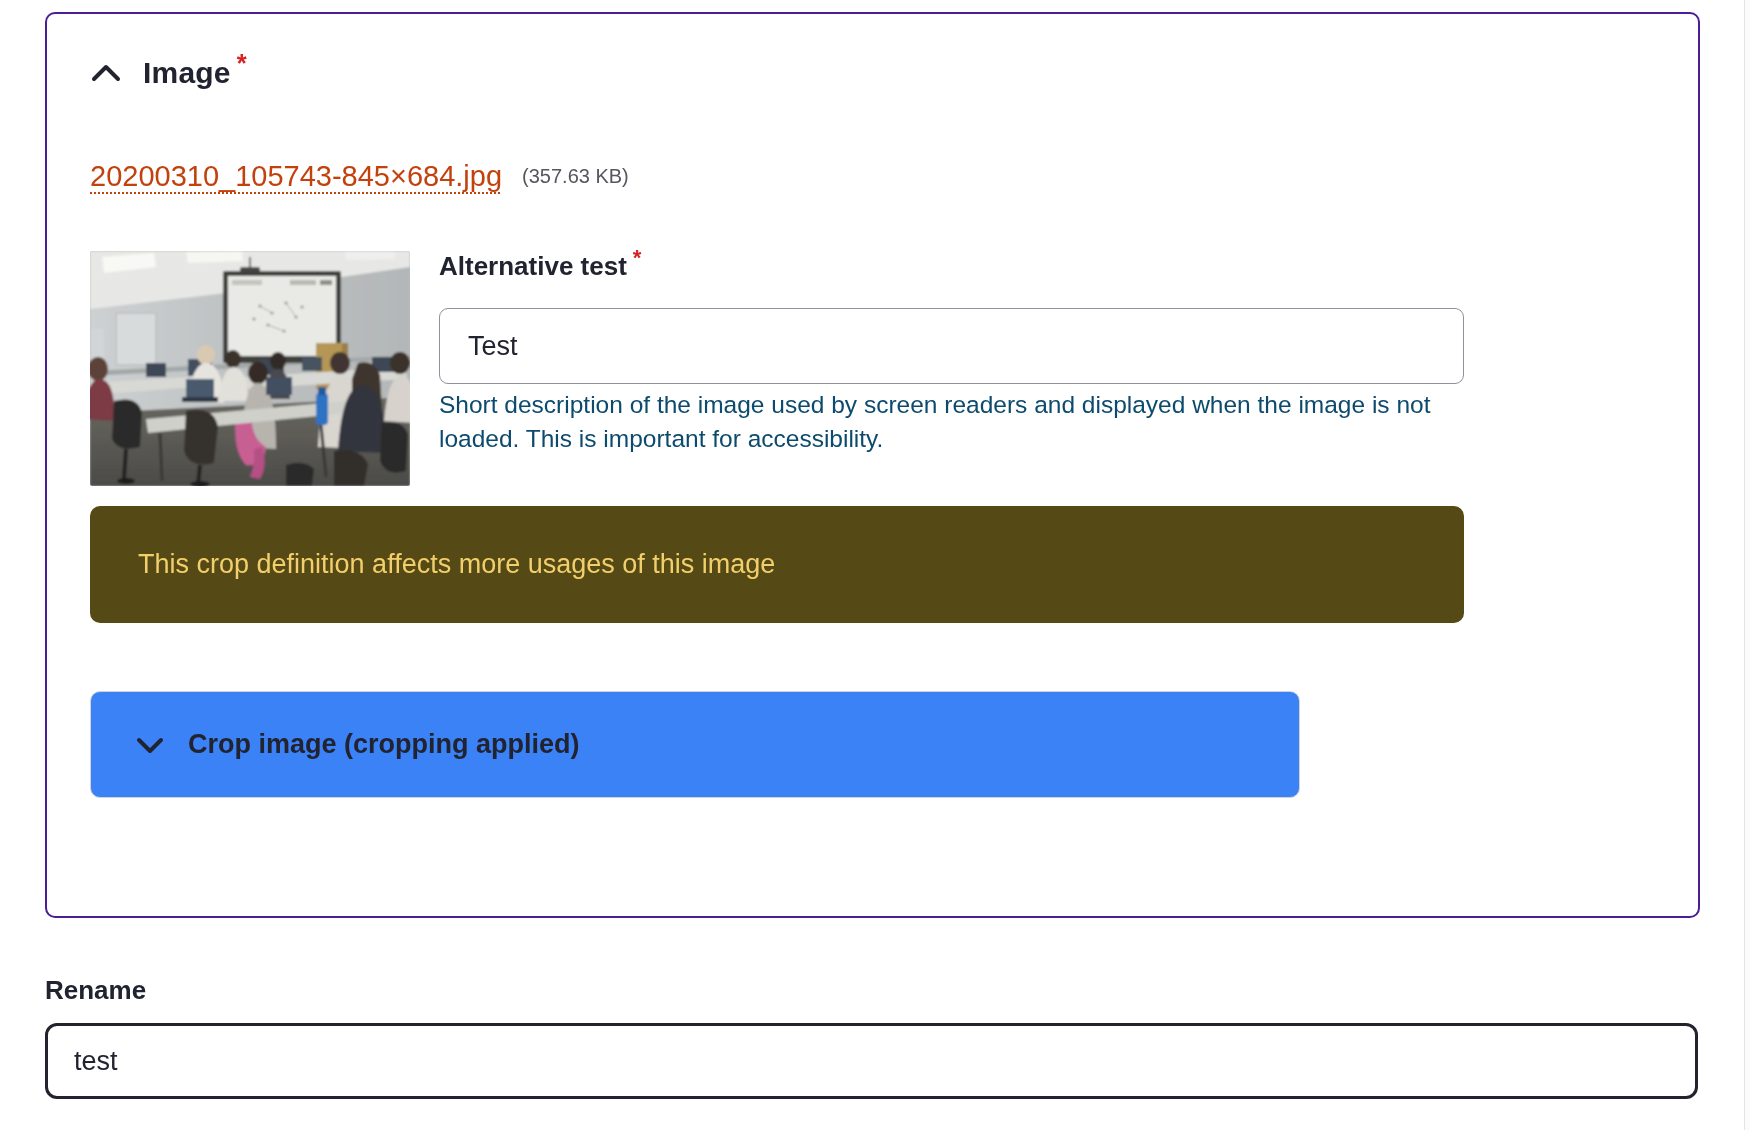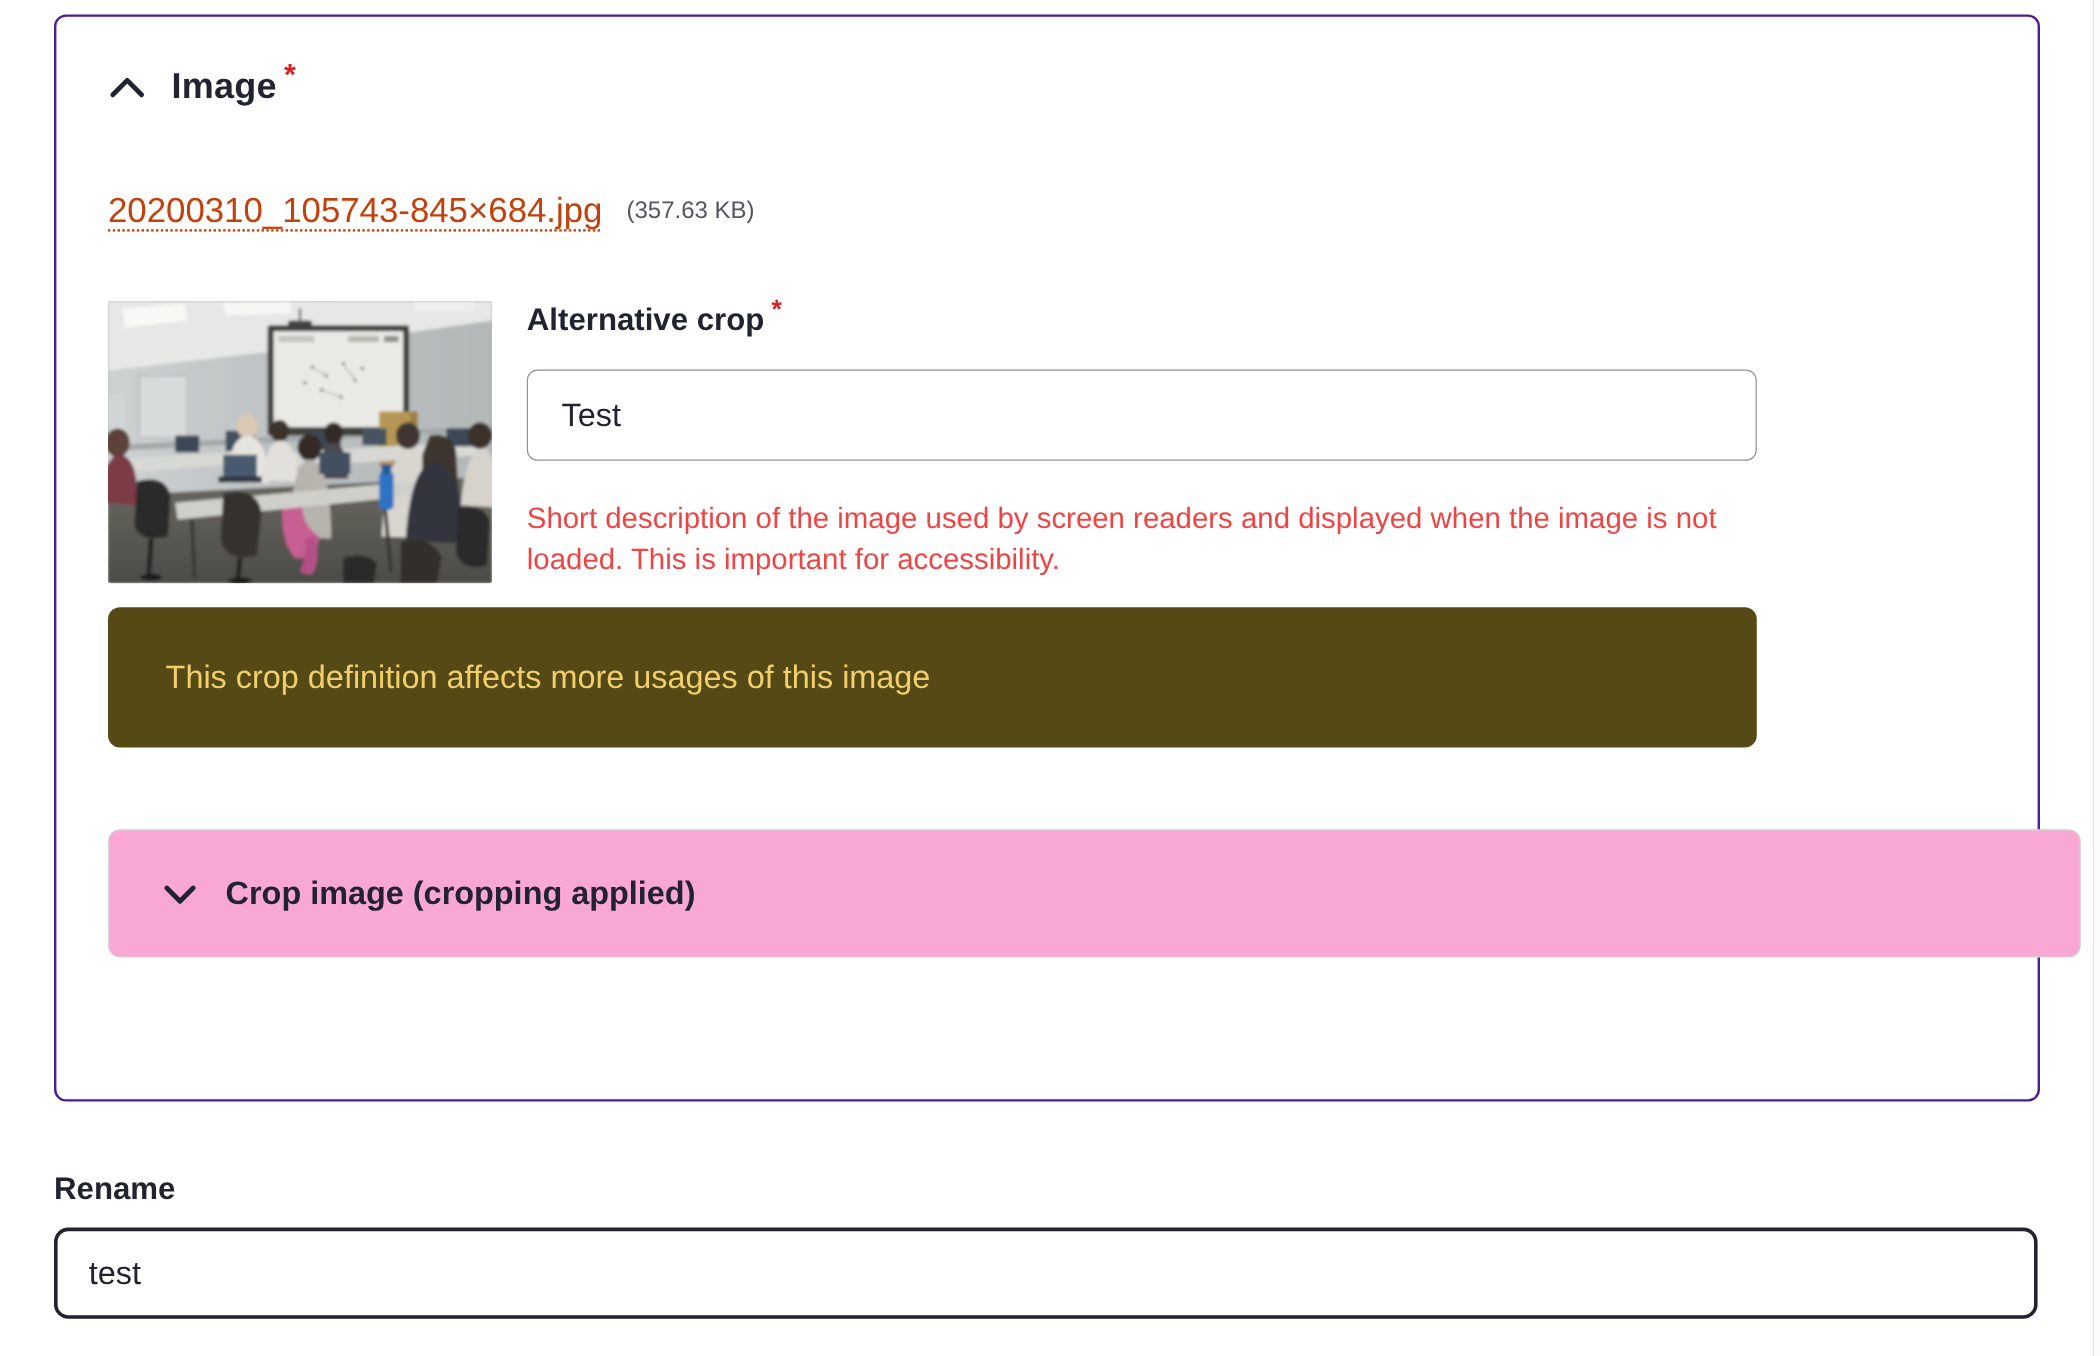--- a/index.html
+++ b/index.html
@@ -72,37 +72,37 @@
   .alt-block { width: 1025px; }
   .field-label { font-size: 26px; font-weight: 700; color: #222330; }
   .text-input {
     display: block; width: 100%; height: 76px; margin-top: 26px;
     border: 1px solid #8e929c; border-radius: 9px;
     font-size: 27px; color: #222330; padding: 0 28px;
     font-family: "Liberation Sans", "DejaVu Sans", sans-serif;
     background: #ffffff; outline: none;
   }
   .field-desc {
-    margin-top: 32px; font-size: 24.5px; line-height: 34px; color: #ef4444;
+    margin-top: 4px; font-size: 24.5px; line-height: 34px; color: #0c4a6e;
   }
 
   
   .warning {
     margin-top: 20px; width: 1374px; height: 117px;
     background: #554a16; border-radius: 10px;
     display: flex; align-items: center; padding-left: 48px;
   }
   .warning-text { color: #f2cf6b; font-size: 27px; }
 
   
   .crop-box {
-    margin-top: 68px; width: 1644px; height: 107px;
+    margin-top: 68px; width: 1210px; height: 107px;
     border: 1px solid #d2d3d8; border-radius: 10px;
     display: flex; align-items: center; padding-left: 44px; gap: 23px;
-    background: #f9a8d4; cursor: pointer;
+    background: #3b82f6; cursor: pointer;
   }
   .crop-title { font-size: 27px; font-weight: 700; color: #222330; }
 
   
   .caption-group { position: absolute; left: 45px; top: 975px; }
   .caption-label { font-size: 26px; font-weight: 700; color: #222330; }
   .caption-input {
     display: block; margin-top: 17px;
     width: 1653px; height: 76px;
     border: 3px solid #232330; border-radius: 12px;
@@ -247,21 +247,21 @@
               <path d="M 244 200 Q 272 196 278 214 L 274 235 L 244 235 Z" fill="#302f2c"></path>
               <path d="M 292 172 Q 314 168 318 184 L 316 220 Q 296 226 290 210 Z" fill="#2c2b29"></path>
 
               <ellipse cx="110" cy="233" rx="10" ry="3" fill="#1f1f1d"></ellipse>
               <ellipse cx="36" cy="230" rx="9" ry="3" fill="#1f1f1d"></ellipse>
             </g>
           </svg>
         </div>
 
         <div class="alt-block">
-          <div class="field-label"><span>Alternative crop</span><span class="req">*</span></div>
+          <div class="field-label"><span>Alternative test</span><span class="req">*</span></div>
           <input class="text-input" type="text" value="Test" style="">
           <div class="field-desc">Short description of the image used by screen readers and displayed when the image is not loaded. This is important for accessibility.</div>
         </div>
       </div>
 
       <div class="warning">
         <span class="warning-text">This crop definition affects more usages of this image</span>
       </div>
 
       <div class="crop-box">

